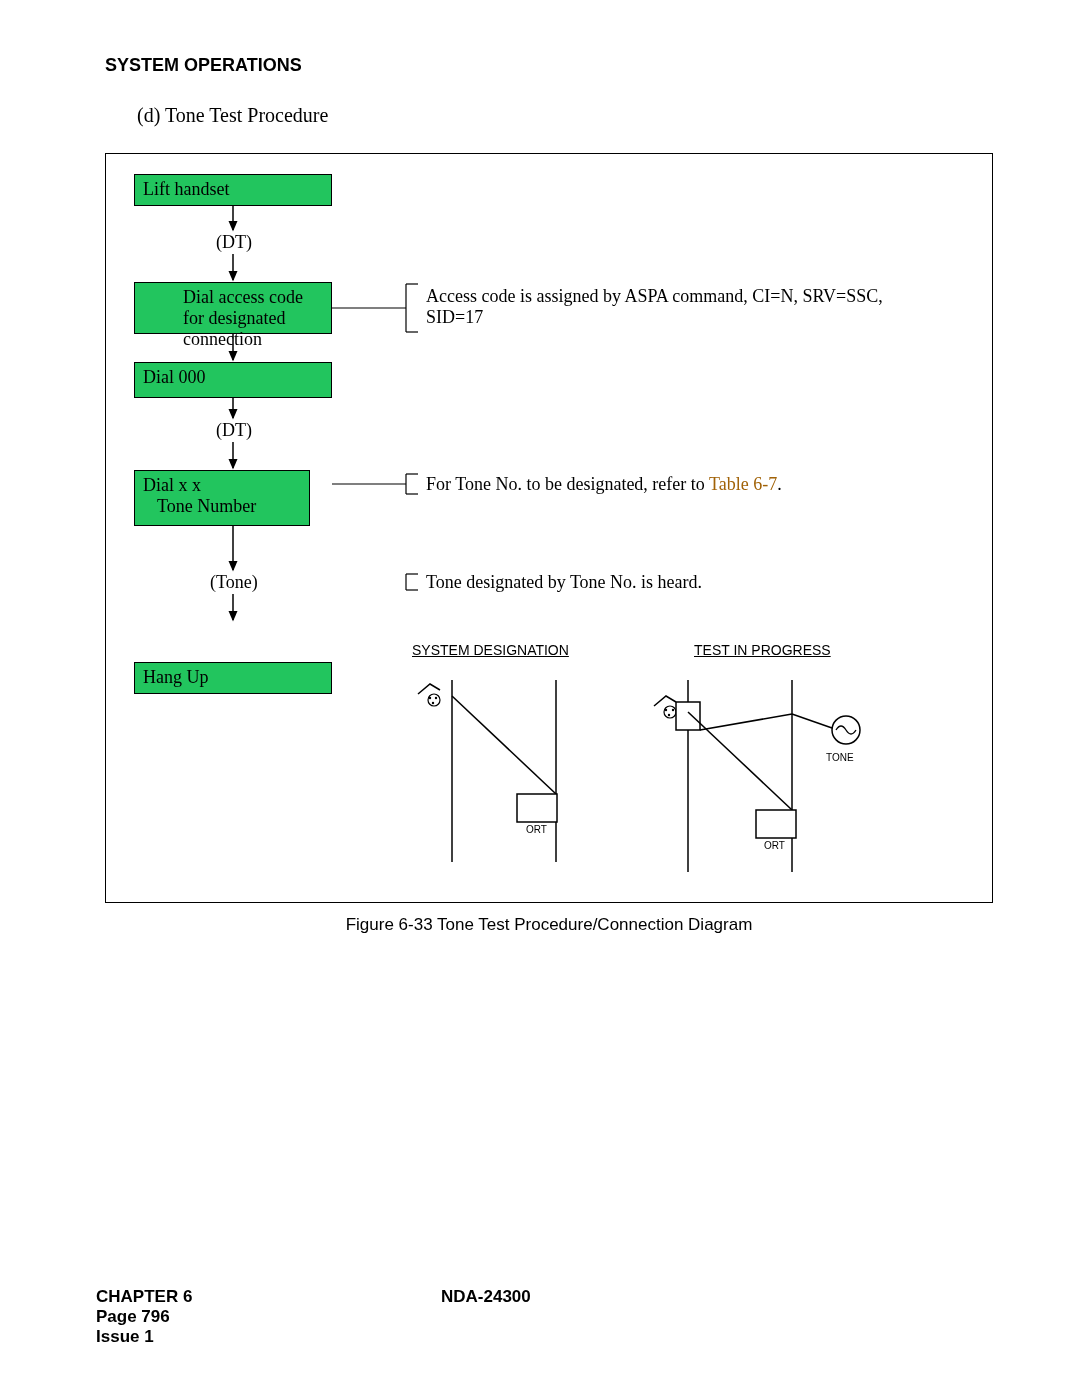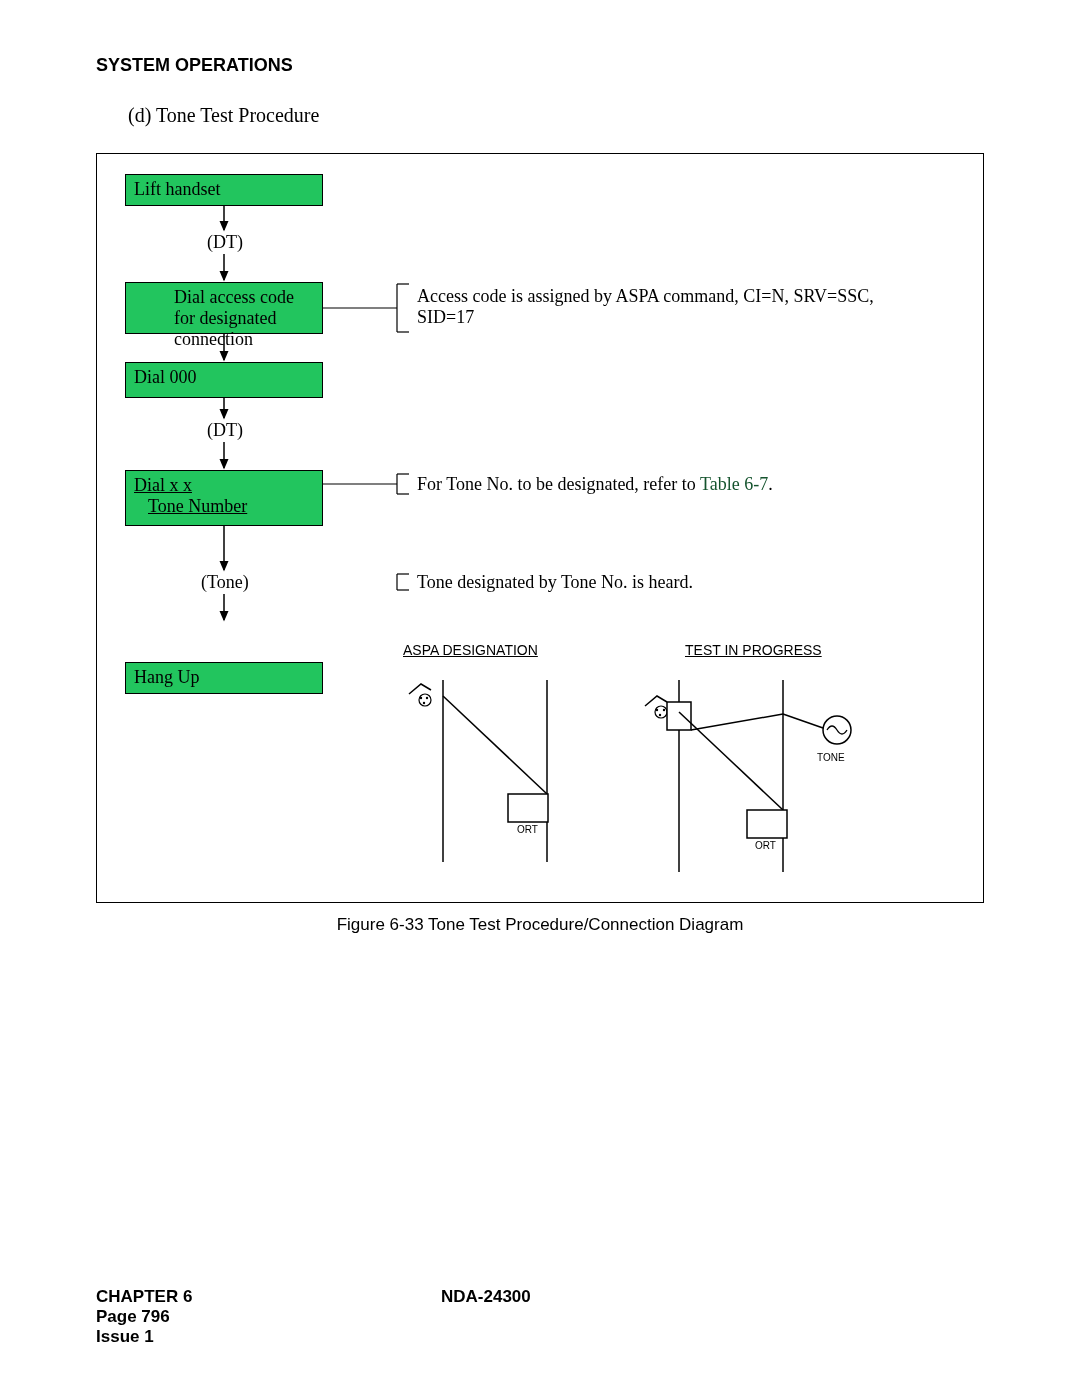--- a/index.html
+++ b/index.html
@@ -7,21 +7,21 @@
     padding: 0;
     font-family: Arial, Helvetica, sans-serif;
     background: #fff;
     width: 1080px;
     height: 1397px;
     position: relative;
   }
   .page {
     position: absolute;
     top: 55px;
-    left: 96px;
+    left: 105px;
     width: 888px;
   }
   .heading {
     font-weight: bold;
     font-size: 18px;
     margin-bottom: 28px;
   }
   .subheading {
     font-family: "Times New Roman", Times, serif;
     font-size: 20px;
@@ -60,21 +60,21 @@
     width: 888px;
     font-family: Arial, Helvetica, sans-serif;
     font-weight: bold;
     font-size: 17px;
   }
   .footer .right {
     position: absolute;
     left: 345px;
     top: 0;
   }
-  .tablelink { color: #14532d; }
+  .tablelink { color: #a16207; }
   svg { position: absolute; top: 0; left: 0; }
   .sans-u {
     font-family: Arial, Helvetica, sans-serif;
     font-size: 14px;
     text-decoration: underline;
   }
   .sans {
     font-family: Arial, Helvetica, sans-serif;
     font-size: 10px;
   }
@@ -161,21 +161,21 @@
 
     <div class="box" style="left:28px; top:128px; width:198px; height:52px;padding-left:48px;">
       <span>Dial access code for designated connection</span>
     </div>
 
     <div class="box" style="left:28px; top:208px; width:198px; height:36px;">
       <span>Dial   000</span>
     </div>
     <div class="label" style="left:110px; top:266px;">(DT)</div>
 
-    <div class="box" style="left:28px; top:316px; width:198px; height:56px;text-decoration:underline;">
+    <div class="box" style="left:28px; top:316px; width:176px; height:56px;">
       <span>Dial     x x</span><br>
       <span style="margin-left:14px;">Tone Number</span>
     </div>
 
     <div class="label" style="left:104px; top:418px;">(Tone)</div>
 
     <div class="box" style="left:28px; top:468px; width:198px; height:32px;margin-top:40px;">
       <span>Hang Up</span>
     </div>
 
@@ -183,21 +183,21 @@
       <span>Access code is assigned by ASPA command, CI=N, SRV=SSC,</span><br>
       <span>SID=17</span>
     </div>
 
     <div class="label" style="left:320px; top:320px; width:540px;">
       <span>For Tone No. to be designated, refer to </span><span class="tablelink">Table 6-7</span><span>.</span>
     </div>
 
     <div class="label" style="left:320px; top:418px;">Tone designated by Tone No. is heard.</div>
 
-    <div class="label sans-u" style="left:306px; top:488px;">ASPA DESIGNATION</div>
+    <div class="label sans-u" style="left:306px; top:488px;">SYSTEM DESIGNATION</div>
     <div class="label sans-u" style="left:588px; top:488px;">TEST IN PROGRESS</div>
     <div class="label sans" style="left:420px; top:670px;">ORT</div>
     <div class="label sans" style="left:658px; top:686px;">ORT</div>
     <div class="label sans" style="left:720px; top:598px;">TONE</div>
 
   </div>
 
   <div class="caption">Figure 6-33  Tone Test Procedure/Connection Diagram</div>
 </div>
 

